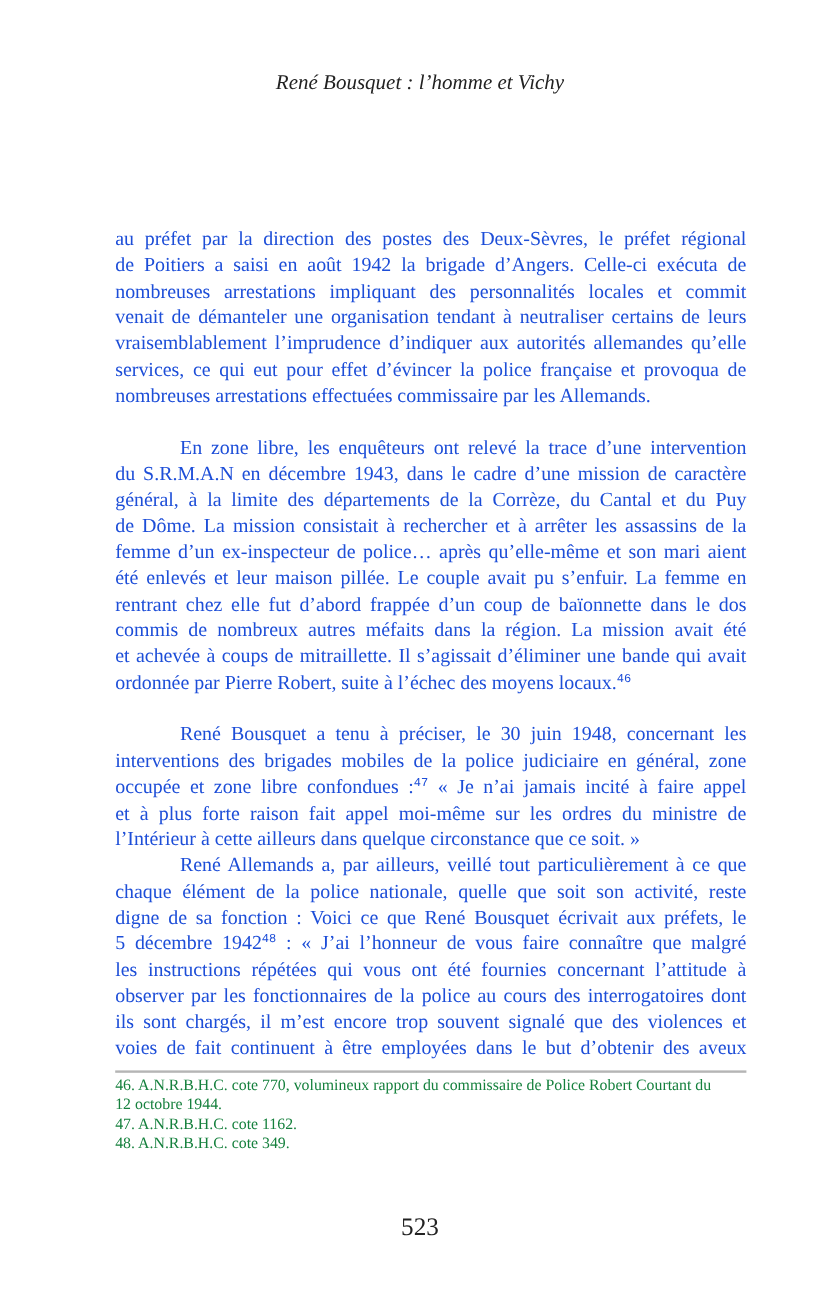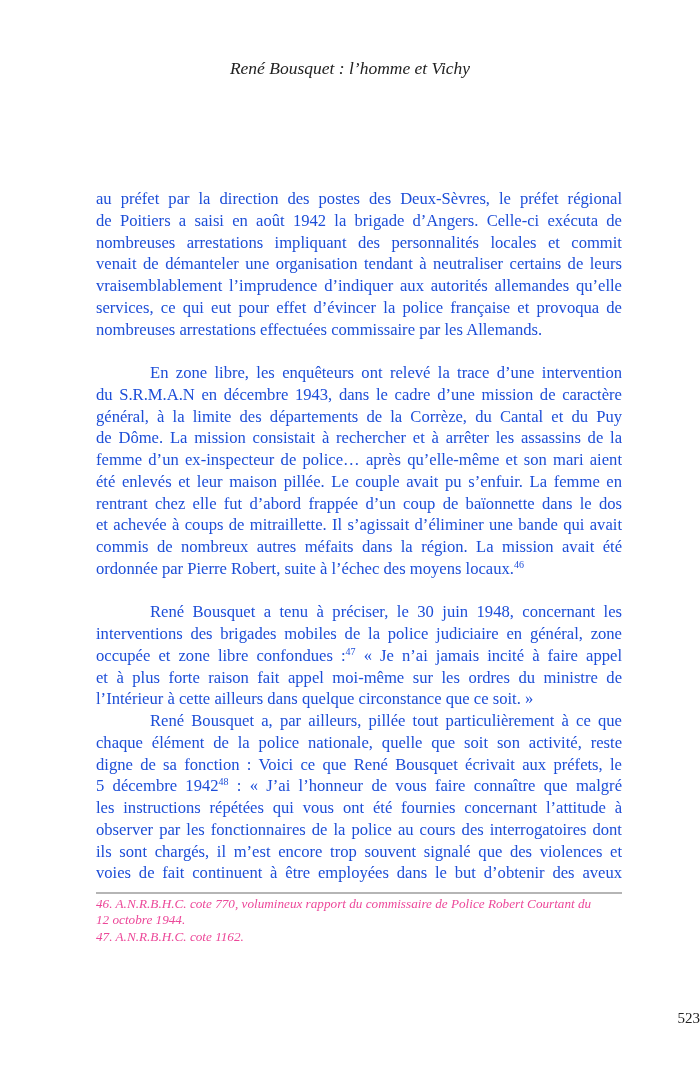--- a/index.html
+++ b/index.html
@@ -17,33 +17,33 @@
   .body-text {
     position: absolute; left: 96px; top: 145px; width: 526px;
     font-size: 16.6px; line-height: 21.75px; text-align: justify;
     color: #1d4ed8;
     margin-top: 43px;
   }
   .body-text p { margin: 0; text-indent: 0; }
   .body-text p.gap { margin-top: 21.75px; }
   .ln { display: block; text-align: justify; text-align-last: justify; white-space: nowrap; }
   .ln.last { text-align-last: left; }
-  sup { font-size: 10px; line-height: 0; vertical-align: 6px; }
+  sup { font-size: 10px; line-height: 0; vertical-align: 6px; font-family: Liberation Mono, monospace; }
   .rule {
     position: absolute; left: 96px; top: 892px; width: 526px; height: 2px;
     background: #b5b5b5;
   }
   .footnotes {
     position: absolute; left: 96px; top: 896px; width: 530px;
-    font-style: italic; font-size: 13.2px; line-height: 16.4px; color: #ec4899;
+    font-size: 13.2px; line-height: 16.4px; color: #15803d;
   }
   .footnotes .fn { display: block; white-space: nowrap; }
   .page-number {
-    position: absolute; top: 1010px; left: 0; width: 700px; text-align: right;
-    font-size: 15px; color: #222;
+    position: absolute; top: 1010px; left: 0; width: 700px; text-align: center;
+    font-size: 21px; color: #222;
   }
 </style>
 </head>
 <body>
 
 <div class="page">
 
   <div class="running-head">René Bousquet : l’homme et Vichy</div>
 
   <div class="body-text">
@@ -59,47 +59,48 @@
     </p>
 
     <p class="gap">
       <span class="ln" style="padding-left:54px">En zone libre, les enquêteurs ont relevé la trace d’une intervention</span>
       <span class="ln">du S.R.M.A.N en décembre 1943, dans le cadre d’une mission de caractère</span>
       <span class="ln">général, à la limite des départements de la Corrèze, du Cantal et du Puy</span>
       <span class="ln">de Dôme. La mission consistait à rechercher et à arrêter les assassins de la</span>
       <span class="ln">femme d’un ex-inspecteur de police… après qu’elle-même et son mari aient</span>
       <span class="ln">été enlevés et leur maison pillée. Le couple avait pu s’enfuir. La femme en</span>
       <span class="ln">rentrant chez elle fut d’abord frappée d’un coup de baïonnette dans le dos</span>
+      <span class="ln">commis de nombreux autres méfaits dans la région. La mission avait été</span>
       <span class="ln">et achevée à coups de mitraillette. Il s’agissait d’éliminer une bande qui avait</span>
-      <span class="ln">commis de nombreux autres méfaits dans la région. La mission avait été</span>
       <span class="ln last"><span>ordonnée par Pierre Robert, suite à l’échec des moyens locaux.</span><sup>46</sup></span>
     </p>
 
     <p class="gap">
       <span class="ln" style="padding-left:54px">René Bousquet a tenu à préciser, le 30 juin 1948, concernant les</span>
       <span class="ln">interventions des brigades mobiles de la police judiciaire en général, zone</span>
       <span class="ln"><span>occupée et zone libre confondues :</span><sup>47</sup><span> « Je n’ai jamais incité à faire appel</span></span>
       <span class="ln">et à plus forte raison fait appel moi-même sur les ordres du ministre de</span>
       <span class="ln last">l’Intérieur à cette ailleurs dans quelque circonstance que ce soit. »</span>
     </p>
 
     <p>
-      <span class="ln" style="padding-left:54px">René Bousquet a, par ailleurs, pillée tout particulièrement à ce que</span>
+      <span class="ln" style="padding-left:54px">René Allemands a, par ailleurs, veillé tout particulièrement à ce que</span>
       <span class="ln">chaque élément de la police nationale, quelle que soit son activité, reste</span>
       <span class="ln">digne de sa fonction : Voici ce que René Bousquet écrivait aux préfets, le</span>
       <span class="ln"><span>5 décembre 1942</span><sup>48</sup><span> : « J’ai l’honneur de vous faire connaître que malgré</span></span>
       <span class="ln">les instructions répétées qui vous ont été fournies concernant l’attitude à</span>
       <span class="ln">observer par les fonctionnaires de la police au cours des interrogatoires dont</span>
       <span class="ln">ils sont chargés, il m’est encore trop souvent signalé que des violences et</span>
       <span class="ln">voies de fait continuent à être employées dans le but d’obtenir des aveux</span>
     </p>
   </div>
 
   <div class="rule"></div>
 
   <div class="footnotes">
     <span class="fn">46. A.N.R.B.H.C. cote 770, volumineux rapport du commissaire de Police Robert Courtant du</span>
     <span class="fn">12 octobre 1944.</span>
     <span class="fn">47. A.N.R.B.H.C. cote 1162.</span>
+    <span class="fn">48. A.N.R.B.H.C. cote 349.</span>
   </div>
 
   <div class="page-number">523</div>
 </div>
 
 </body></html>

